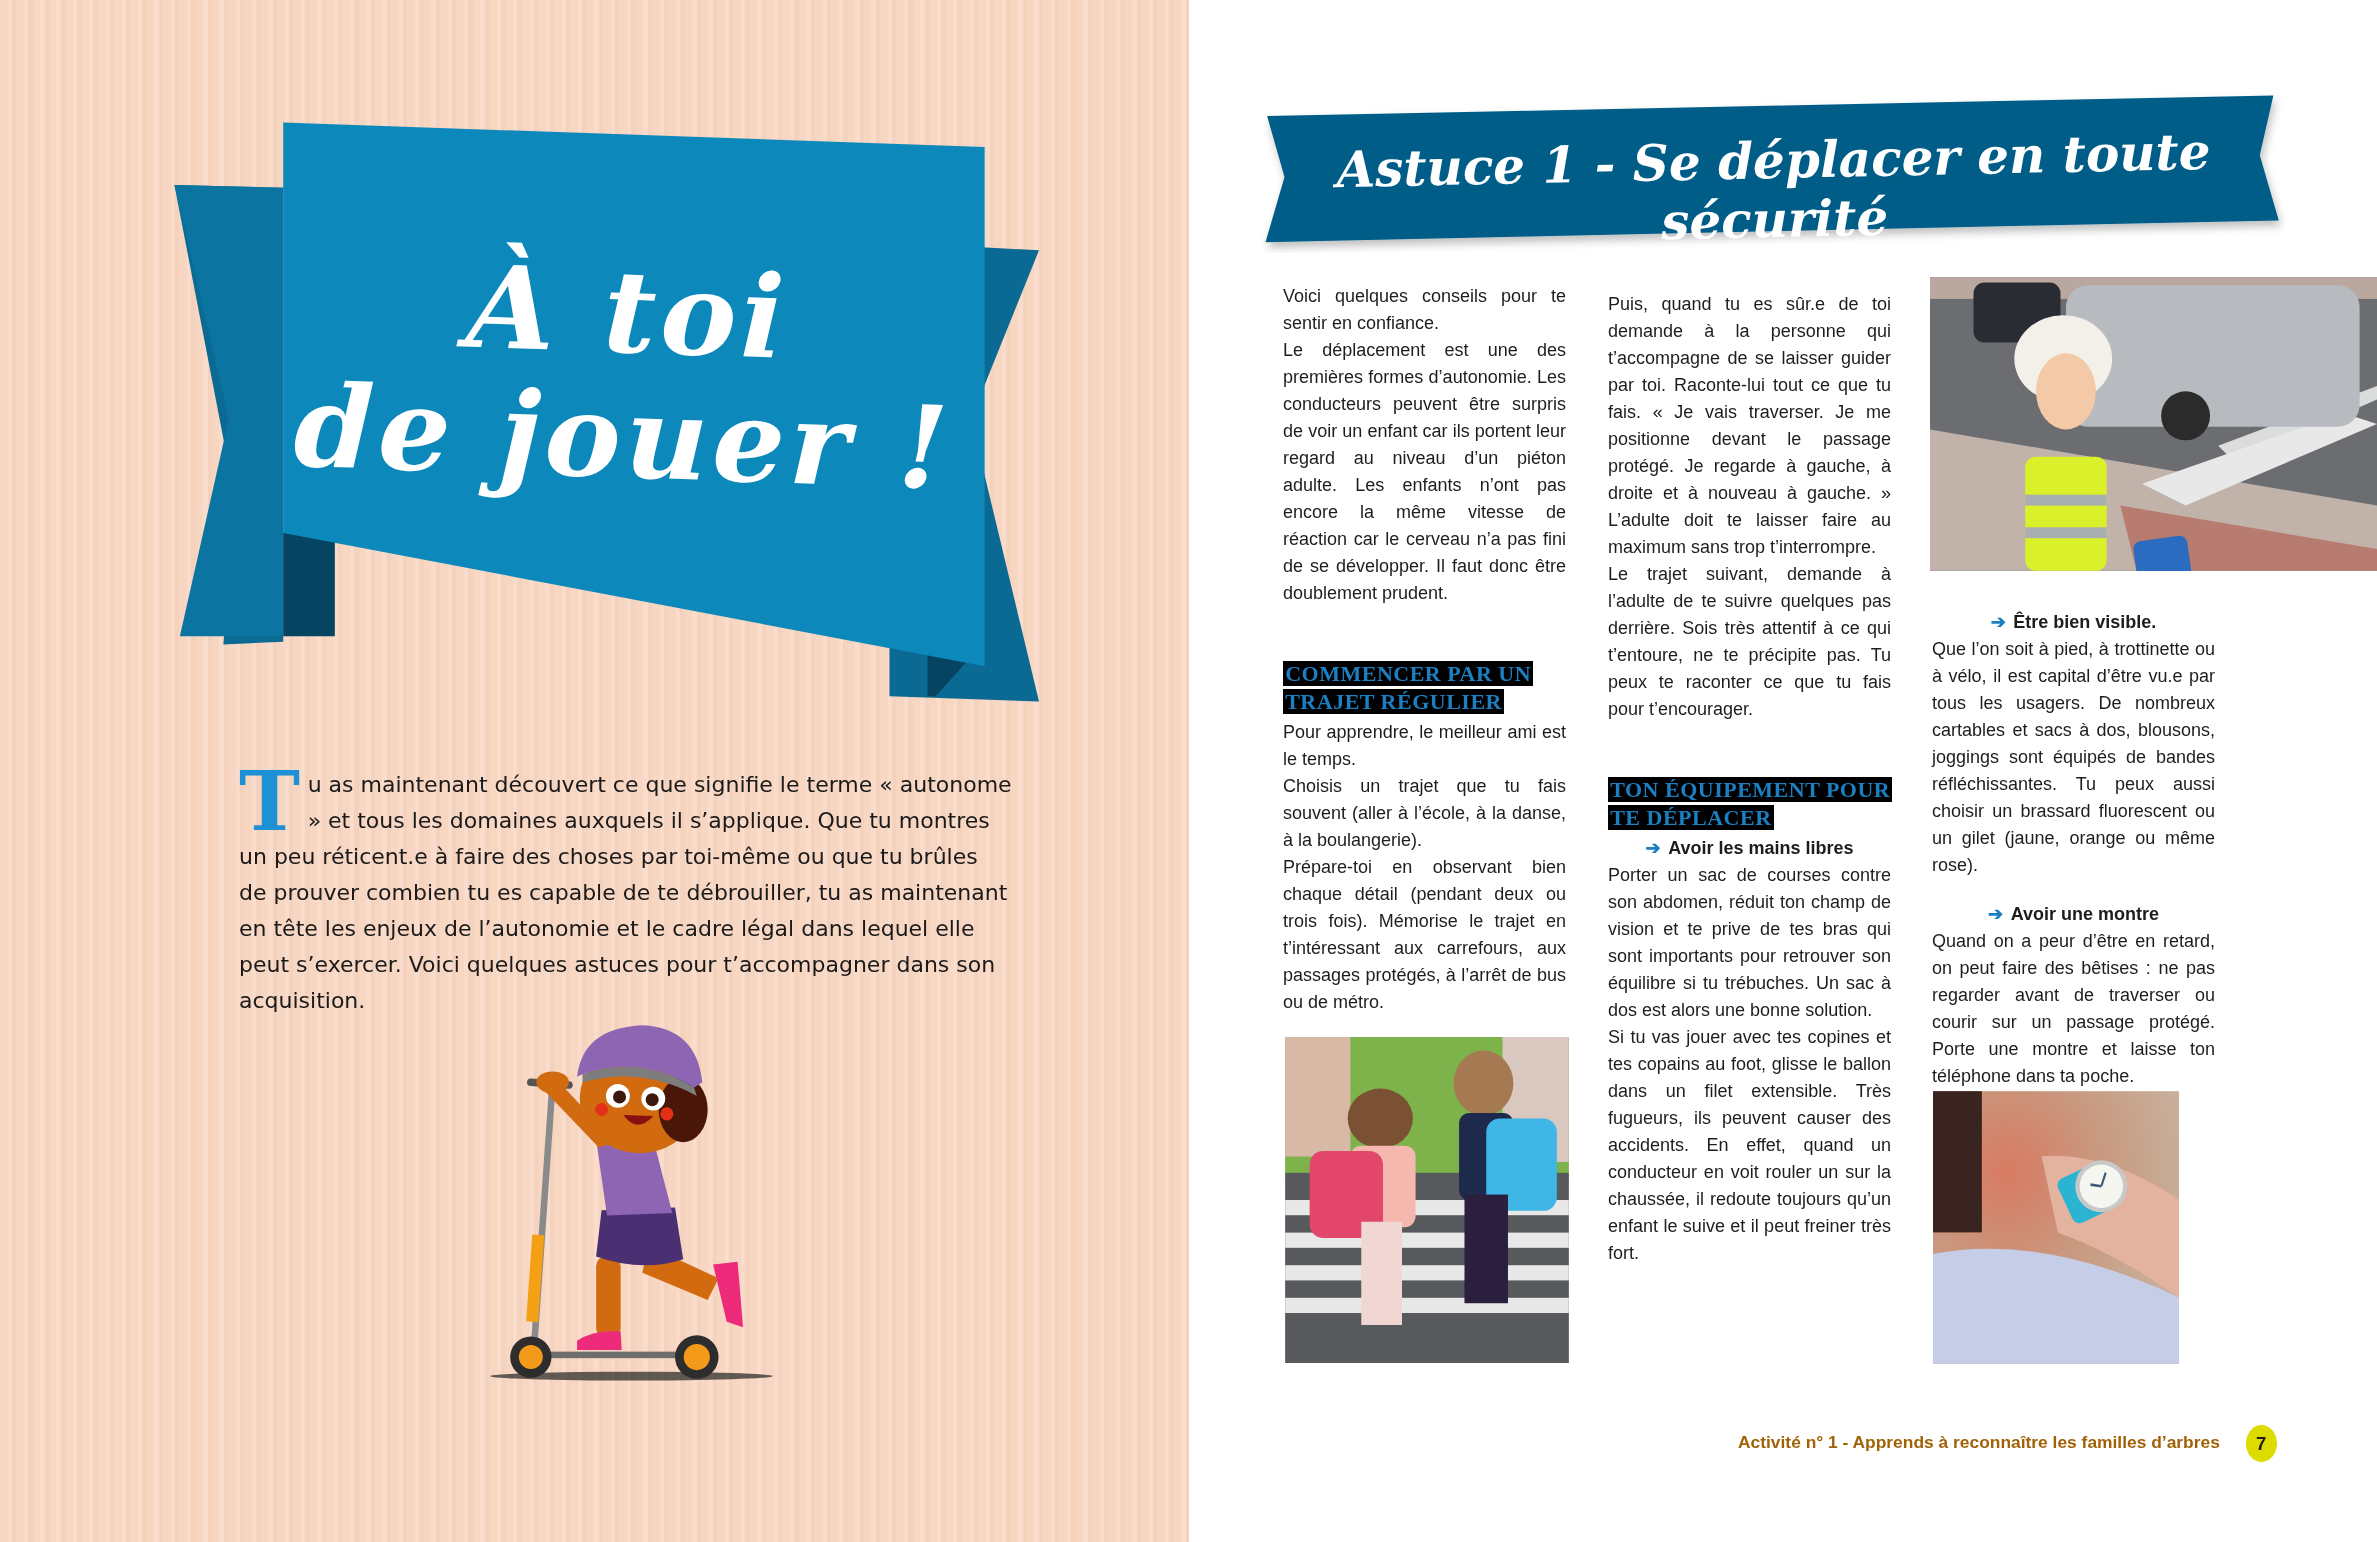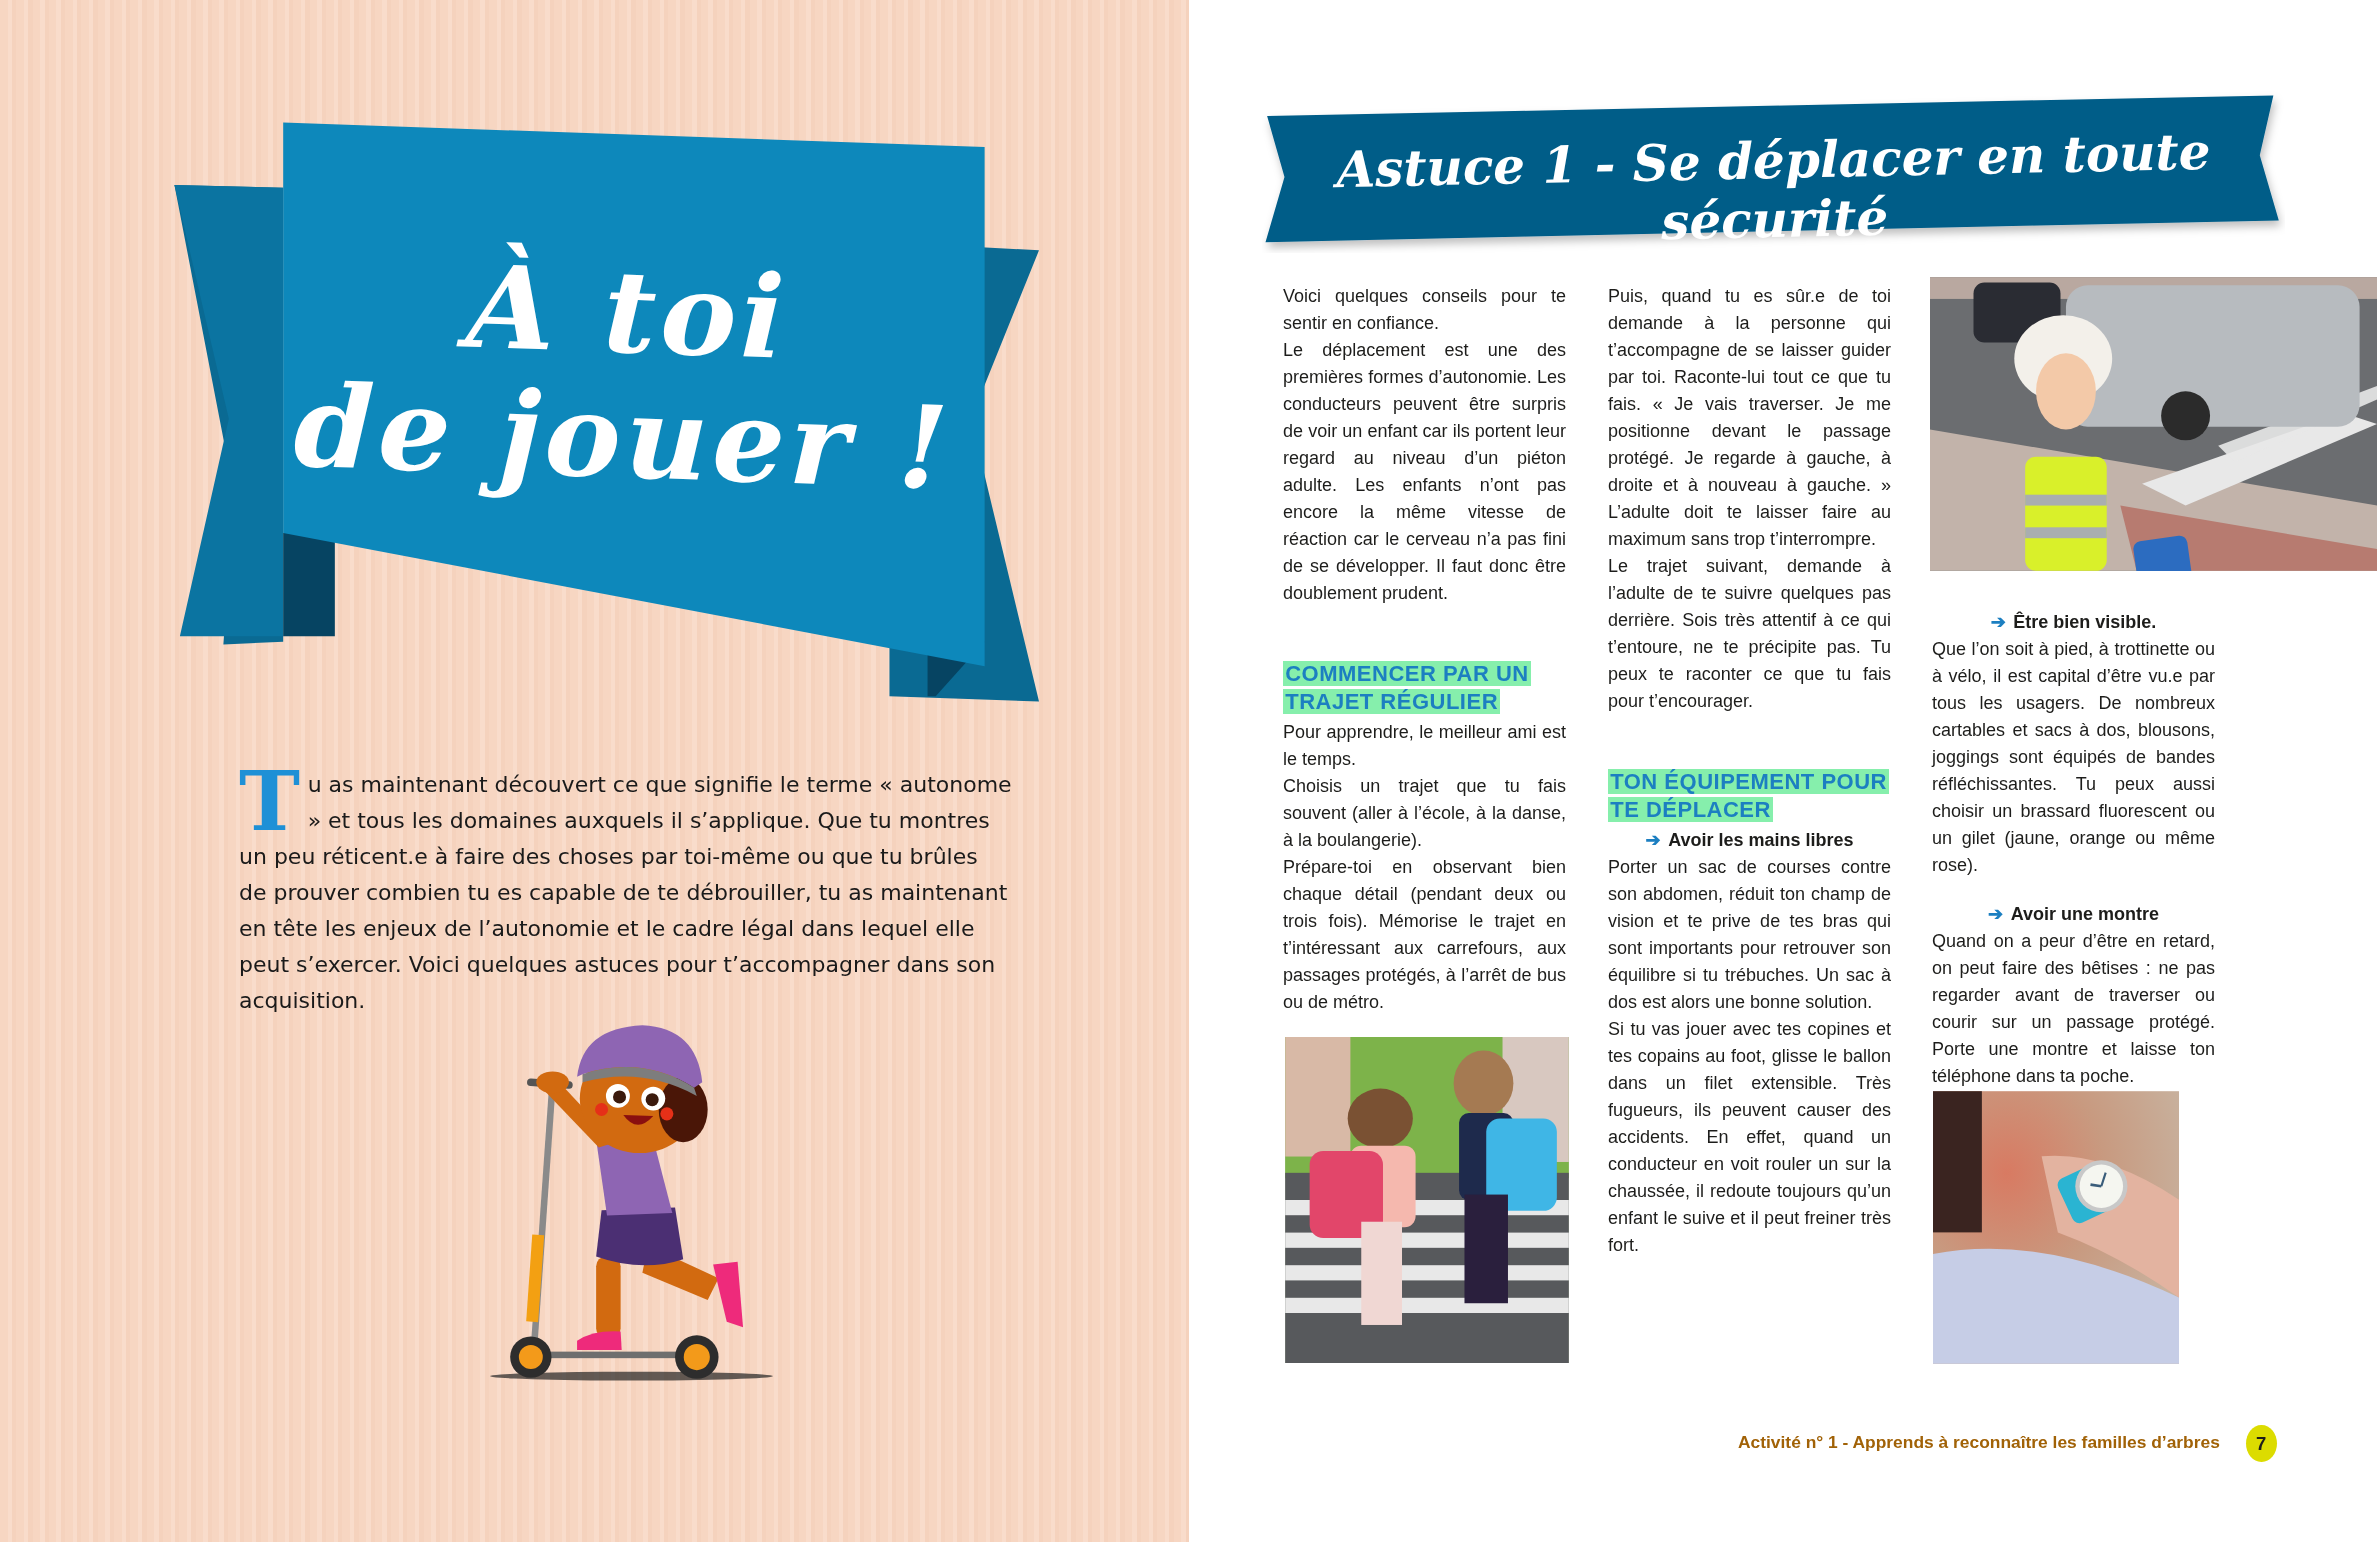--- a/index.html
+++ b/index.html
@@ -19,24 +19,24 @@
   .kid { position:absolute; left:479px; top:1017px; }
 
   
   .header-svg { position:absolute; left:1262px; top:90px; }
   .header-title { position:absolute; left:1306px; top:131px; width:936px; text-align:center; color:#fff;
     font-family:"DejaVu Serif", serif; font-style:italic; font-weight:bold; font-size:50px; transform:rotate(-1.2deg); }
 
   .col { position:absolute; top:283px; width:283px; font-family:"Liberation Sans", sans-serif; font-size:18px; line-height:27px; color:#1d1d1b; text-align:justify; hyphens:auto; }
   .col p { margin:0; }
   .col1 { left:1283px; }
-  .col2 { left:1608px; }
+  .col2 { left:1608px;margin-top:8px; }
   .col3 { left:1932px; top:609px; }
 
-  .hl { display:inline; background:#86efac; color:#1c7fc1; font-family:Liberation Sans, sans-serif; font-weight:bold; font-size:22px; line-height:26px; text-transform:uppercase; padding:0 2.2px; box-decoration-break:clone; -webkit-box-decoration-break:clone; letter-spacing:0.5px; }
+  .hl { display:inline; background:#000000; color:#1c7fc1; font-family:Liberation Serif, serif; font-weight:bold; font-size:22px; line-height:26px; text-transform:uppercase; padding:0 2.2px; box-decoration-break:clone; -webkit-box-decoration-break:clone; letter-spacing:0.5px; }
   .hl-block { margin:0 0 2.2px 0; text-align:left; }
   .sub { font-weight:bold; text-align:center; }
   .arrow { color:#1c7fc1; font-weight:bold; margin-right:7.6px; }
 
   .photo { position:absolute; overflow:hidden; }
   .photo svg { display:block; }
 
   .footer { position:absolute; left:1738px; top:1432px; font-family:"Liberation Sans", sans-serif; font-weight:bold; font-size:17.4px; color:#a16207; }
   .page-num { position:absolute; left:2246px; top:1425px; width:30.5px; height:37px; border-radius:50%; background:#dcdc00; text-align:center; line-height:37px; font-weight:bold; font-size:18.5px; color:#1d1d1b; font-family:"Liberation Sans", sans-serif; }
 </style>

